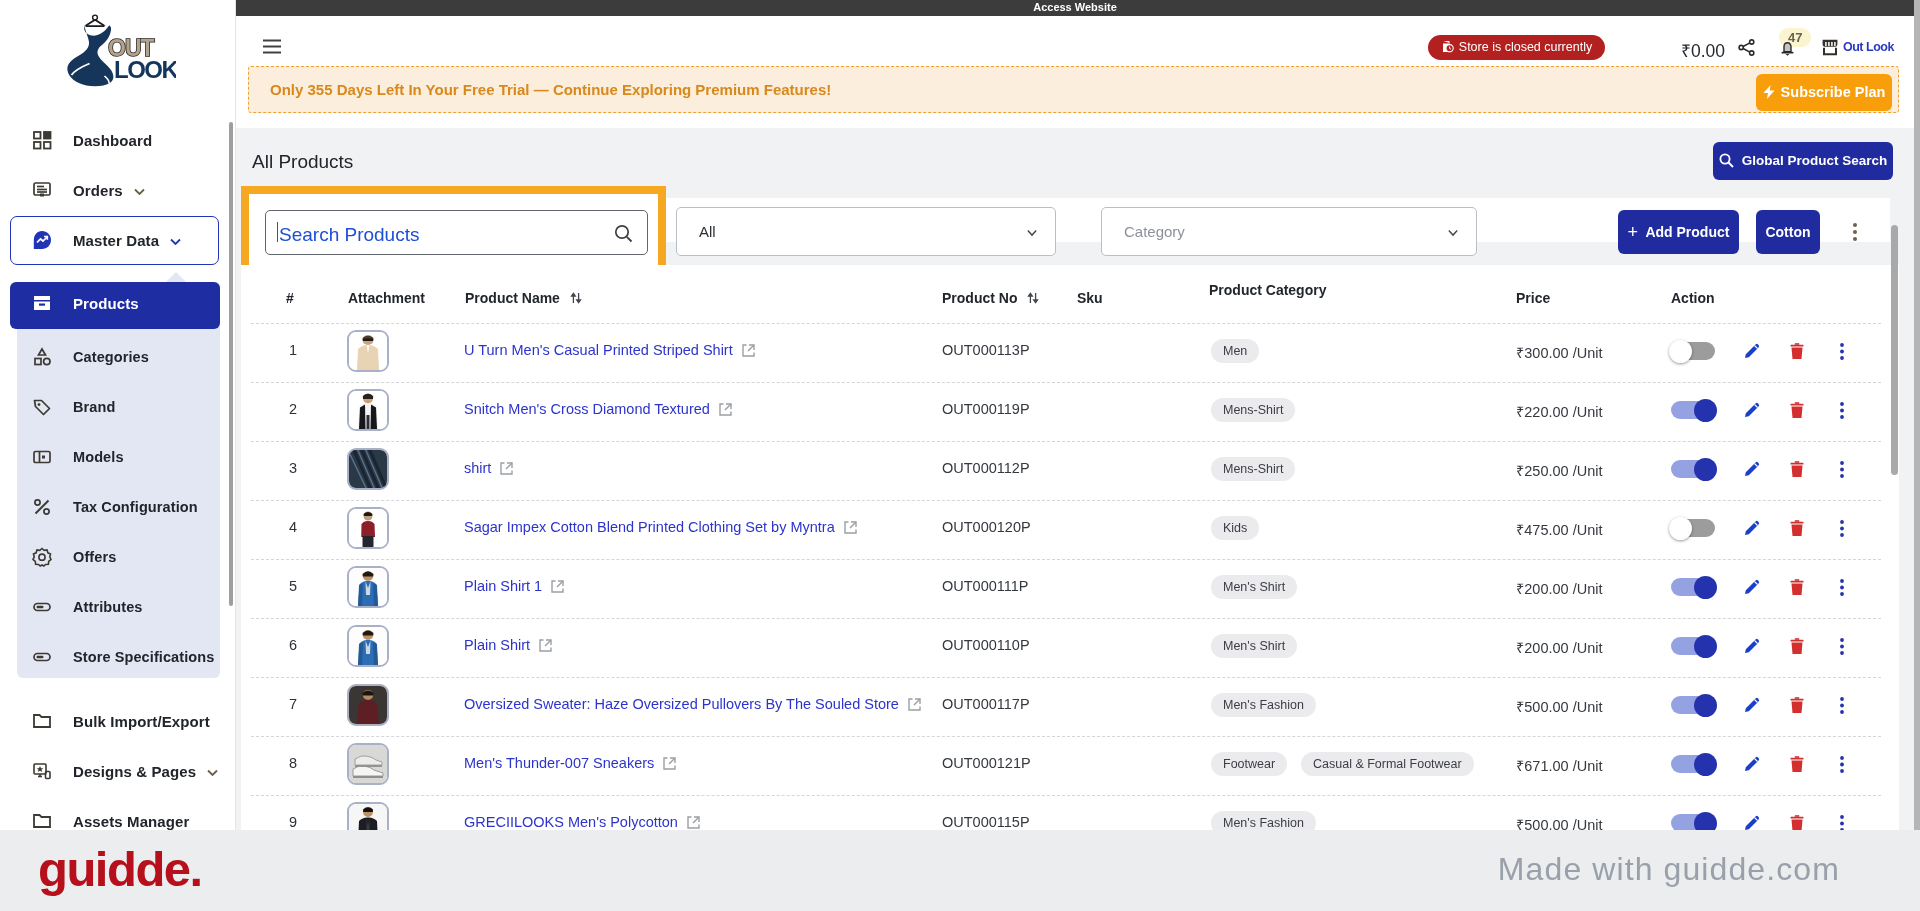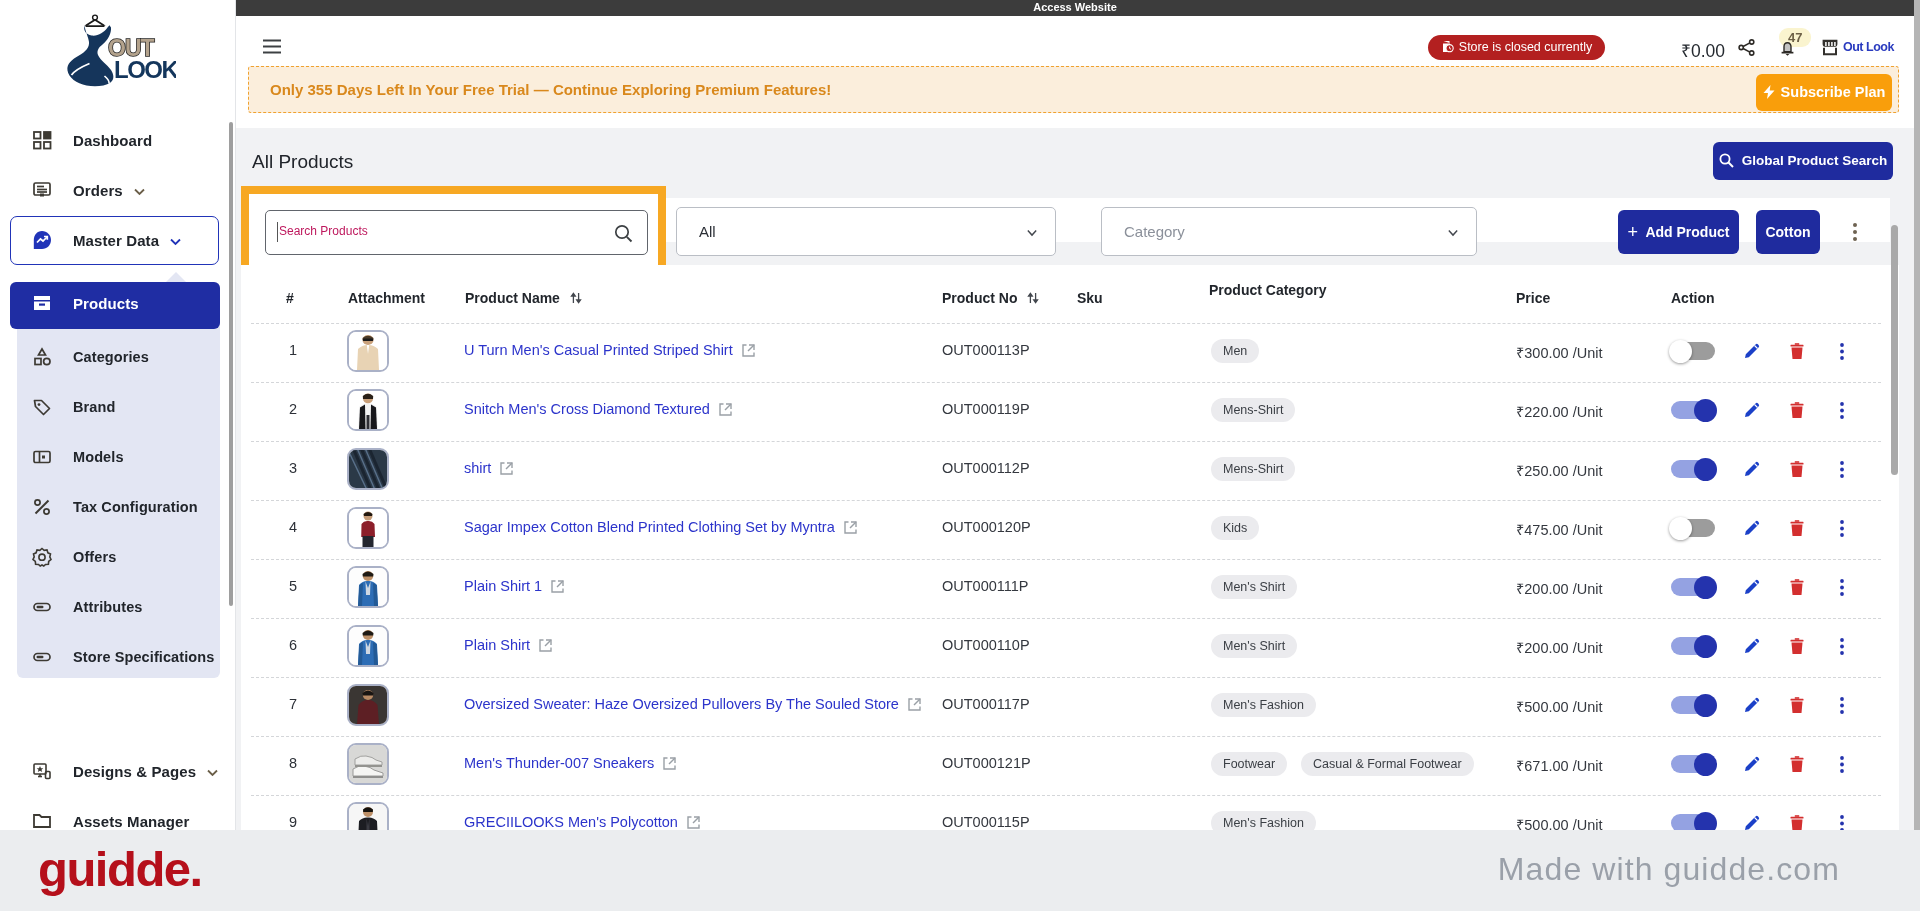--- a/index.html
+++ b/index.html
@@ -42,21 +42,21 @@
   #filterrow { left:241px; top:198px; width:1649px; height:44px; background:#fff; }
   .select { position:absolute; top:9px; height:49px; background:#fff; border:1px solid #babec5; border-radius:5px; font-size:15px; }
   #sel-all { left:435px; width:380px; }
   #sel-cat { left:860px; width:376px;padding-left:22px; }
   .sellabel { position:absolute; left:22px; top:15px; color:#2b2f36; }
   .chev { position:absolute; right:18px; top:20px; width:10px; height:10px; }
   #addbtn { position:absolute; left:1377px; top:12px; width:121px; height:44px; font-size:14px; line-height:44px; }
   #expbtn { position:absolute; left:1515px; top:12px; width:64px; height:44px; font-size:14px; line-height:44px; }
   #hl { left:241px; top:186px; width:425px; height:87px; border:8px solid #f7a823; background:#fff; }
   #searchbox { position:absolute; left:16px; top:16px; width:383px; height:45px; border:1.5px solid #61656c; border-radius:5px; }
-  #searchbox .ph { position:absolute; left:13px; top:13px; font-size:12px; color:#be185d; }
+  #searchbox .ph { position:absolute; left:13px; top:13px; font-size:19px; color:#1d4ed8; }
 
   
   #tcard { left:241px; top:265px; width:1658px; height:565px; background:#fff; }
   .hcell { position:absolute; top:0; font-size:14px; font-weight:bold; color:#22262c; }
   .dash { position:absolute; left:10px; width:1630px; border-top:1px dashed #d4d6d9; }
   .row-num { position:absolute; font-size:14.5px; color:#2d3138; }
   .thumb { position:absolute; width:42px; height:42px; border:2px solid #aab1c7; border-radius:9px; background:#fff; overflow:hidden; }
   .pname { position:absolute; font-size:14.5px; color:#2c34cb; }
   .pno { position:absolute; font-size:14.5px; color:#34383f; }
   .chip { position:absolute; height:24px; background:#ebebee; border-radius:12px; font-size:12.5px; color:#3a3e44;
@@ -257,20 +257,26 @@
       <span class="nlabel">Attributes</span>
     </div>
     <div class="navitem subitem" style="top:637px;">
       <svg class="nicon" viewBox="0 0 20 20">
         <rect x="2" y="6.5" width="16" height="7" rx="3.5" fill="none" stroke="#3d3a33" stroke-width="1.7"></rect>
         <rect x="4.5" y="8.8" width="7" height="2.4" rx="1.2" fill="#3d3a33"></rect>
       </svg>
       <span class="nlabel">Store Specifications</span>
     </div>
 
+    <div class="navitem" style="top:701px;">
+      <svg class="nicon" viewBox="0 0 20 20">
+        <path d="M2 4 L7.5 4 L9.5 6 L18 6 L18 16 L2 16 Z" fill="none" stroke="#3d3a33" stroke-width="1.8"></path>
+      </svg>
+      <span class="nlabel">Bulk Import/Export</span>
+    </div>
     <div class="navitem" style="top:751px;">
       <svg class="nicon" viewBox="0 0 20 20">
         <g fill="none" stroke="#3d3a33" stroke-width="1.6">
           <rect x="2" y="3" width="12" height="10" rx="1"></rect>
           <path d="M8 5 L9 7.2 L11.3 7.3 L9.5 8.8 L10.2 11 L8 9.7 L5.8 11 L6.5 8.8 L4.7 7.3 L7 7.2 Z" fill="#3d3a33" stroke="none"></path>
           <line x1="6" y1="15.5" x2="10" y2="15.5"></line>
           <line x1="8" y1="13" x2="8" y2="15.5"></line>
           <rect x="13.5" y="10.5" width="4.5" height="7" rx="1"></rect>
         </g>
       </svg>

